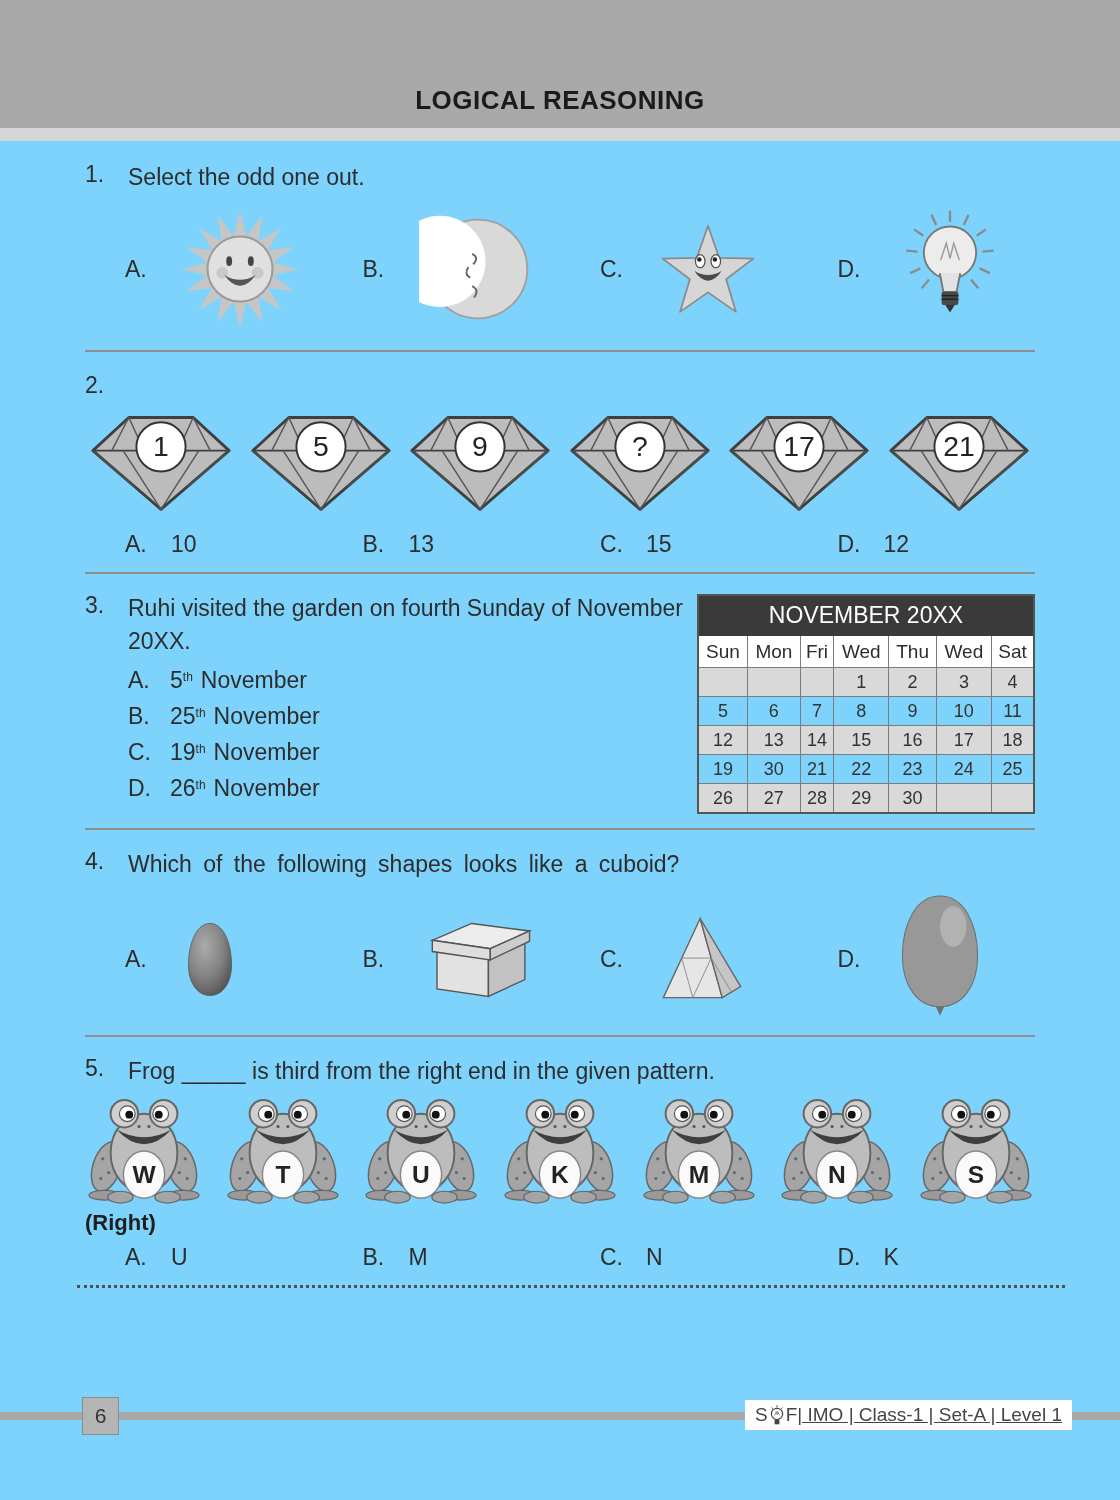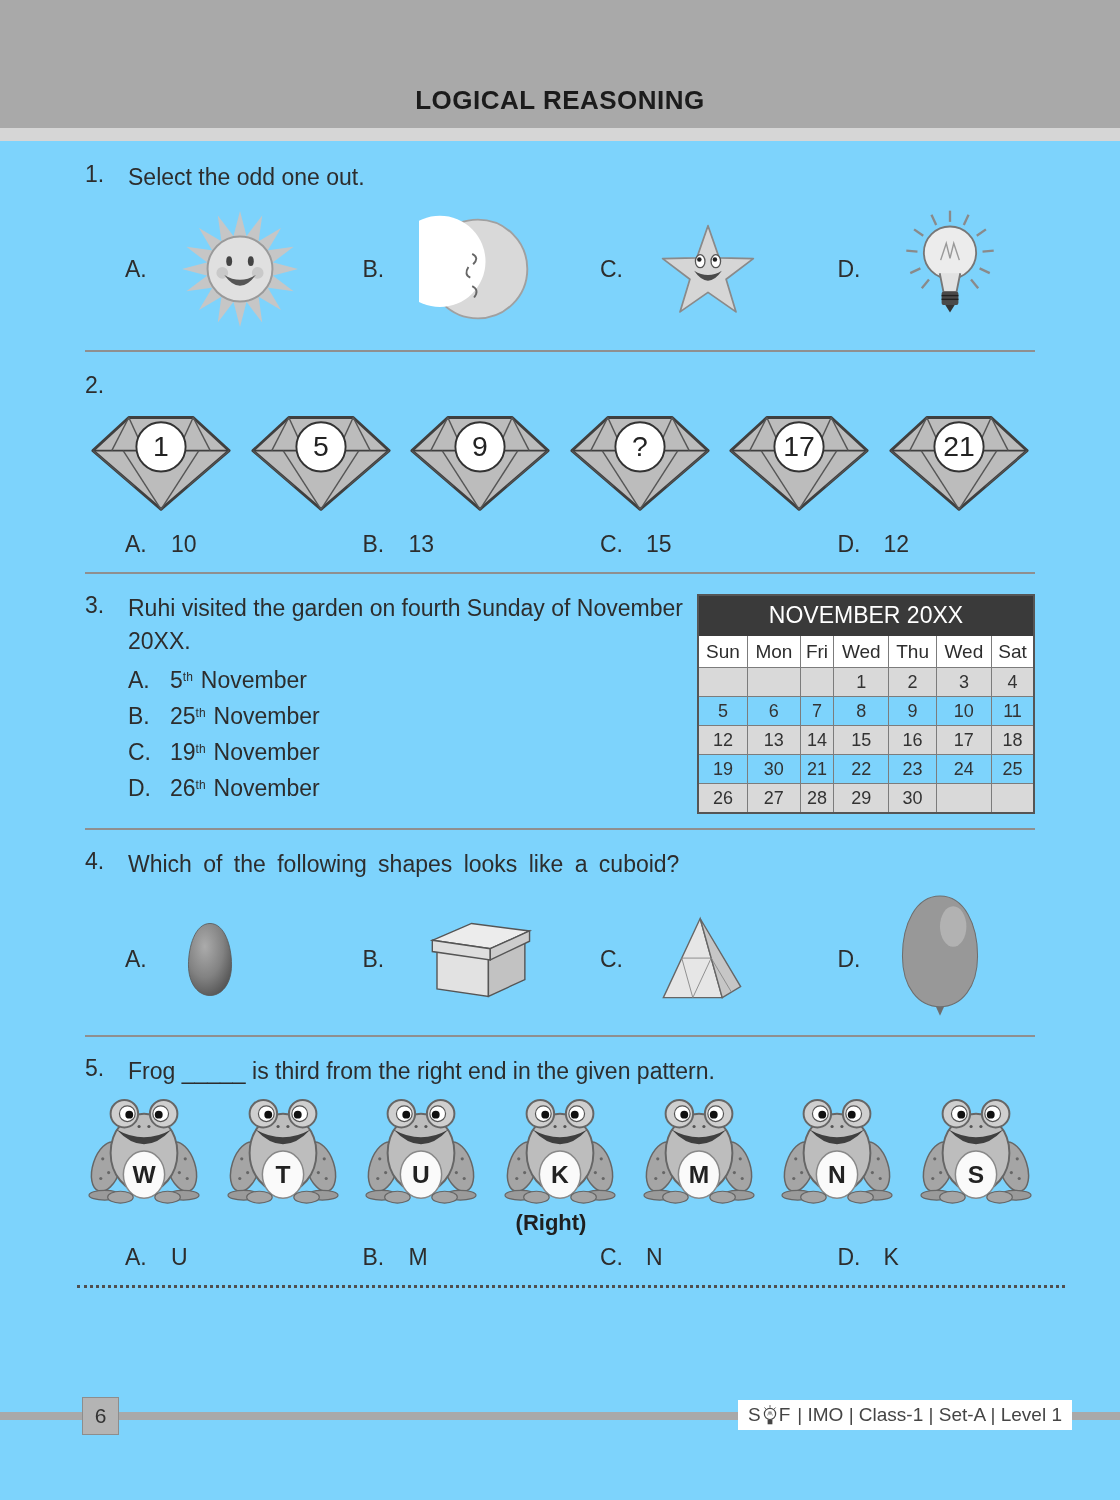--- a/index.html
+++ b/index.html
@@ -40,31 +40,31 @@
   .cal{border-collapse:collapse;width:338px;flex:none;align-self:flex-start;border:2px solid #555;margin-top:2px;}
   .cal th,.cal td{border:1px solid #7c7c7c;text-align:center;}
   .cal-title-row th{background:#3a3a3a;color:#fff;font-size:23px;font-weight:normal;height:37px;border:1px solid #3a3a3a;}
   .cal-days th{font-size:19px;height:29px;color:#2d2d2d;background:#fff;font-weight:normal;}
   .cal tbody td{font-size:18px;height:26px;color:#333;}
   .cal tbody tr:nth-child(odd){background:#d9d9d9;}
   
   .frog-row{display:flex;justify-content:space-between;margin-top:8px;}
   .frog-svg{width:118px;height:110px;display:block;}
   .frog-letter{font-size:25px;font-weight:bold;fill:#222;}
-  .right-label{text-align:center;font-weight:bold;font-size:22px;color:#1f1f1f;margin-top:4px;padding-right:18px;}
+  .right-label{text-align:left;font-weight:bold;font-size:22px;color:#1f1f1f;margin-top:4px;padding-right:18px;}
   .dotted{border-top:3px dotted #4f4f4f;margin-top:14px;margin-left:-8px;margin-right:-30px;}
   .rough{text-align:center;font-size:19px;color:#2b2b2b;margin-top:28px;letter-spacing:.3px;}
   
   .footer-bar{position:absolute;left:0;right:0;top:1412px;height:8px;background:#a9a9a9;}
   .page-box{position:absolute;left:82px;top:1397px;width:37px;height:38px;background:#b4b4b4;
             border:1px solid #8d8d8d;box-sizing:border-box;display:flex;align-items:center;
             justify-content:center;font-size:21px;color:#333;}
   .footer-brand{position:absolute;top:1400px;right:48px;background:#fff;padding:0 10px;height:30px;
                 display:flex;align-items:center;font-size:19px;color:#454545;}
-  .footer-meta{margin-left:7px;white-space:pre;}
+  .footer-meta{white-space:pre;text-decoration:underline;}
   .sof-bulb{display:inline-flex;margin:0 1px;}
   .sof-bulb svg{width:16px;height:25px;display:block;}
   .hidden-defs{position:absolute;width:0;height:0;overflow:hidden;}
 </style>
 </head>
 <body>
 
 <svg class="hidden-defs" aria-hidden="true">
   <defs>
     <radialGradient id="egggrad" cx="38%" cy="32%" r="78%">

